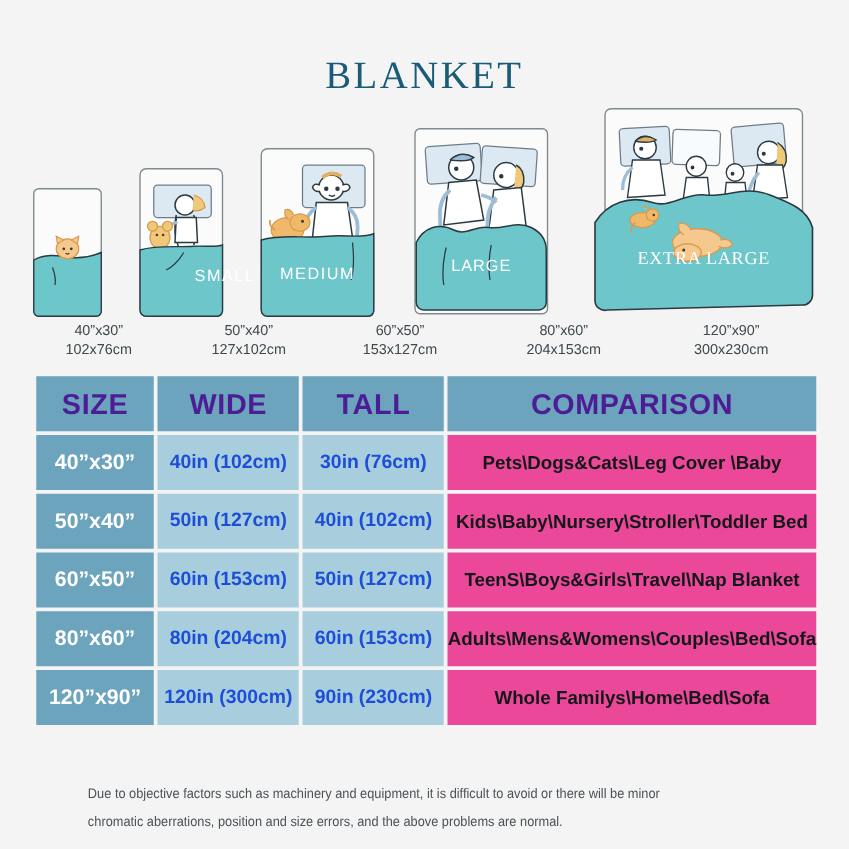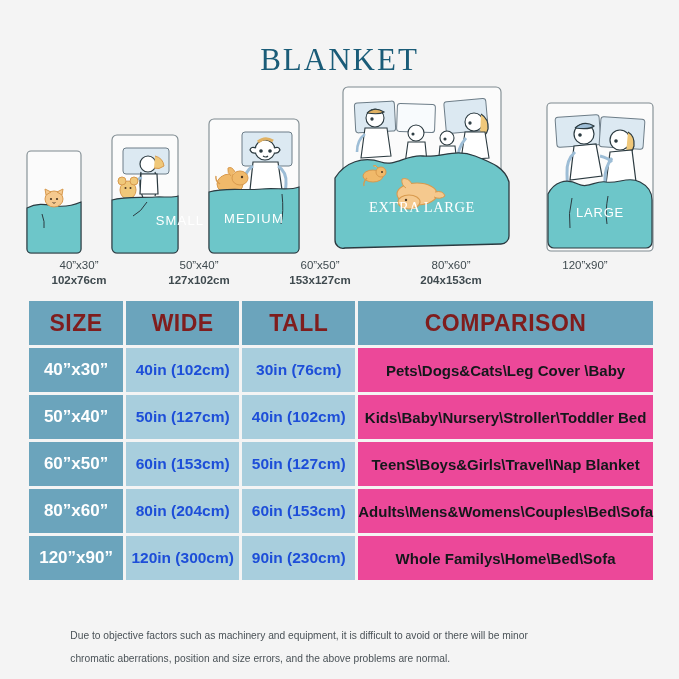--- a/index.html
+++ b/index.html
@@ -59,40 +59,40 @@
   .caps {
     position: absolute; left: 26px; top: 258px;
     width: 630px; height: 34px;
     display: flex; justify-content: space-between;
   }
   .cap {
     text-align: center; color: #3f4a4f;
     font-size: 11.5px; line-height: 15px;
     font-family: "Liberation Sans", sans-serif;
   }
-  .cap .l2 { display: block; font-weight: bold; }
+  .cap .l2 { display: block; }
   .cap.c1 { width: 98px;  margin-left: 4px; }
   .cap.c2 { width: 104px; margin-left: 6px; }
   .cap.c3 { width: 112px; }
   .cap.c4 { width: 112px; margin-left: 6px; }
   .cap.c5 { width: 130px; margin-right: 6px; }
 
   
   .table {
     position: absolute; left: 26px; top: 298px;
     width: 630px;
     border-collapse: separate; border-spacing: 3px;
   }
   .table td {
     height: 44px; text-align: center; vertical-align: middle;
     font-family: "Liberation Sans", sans-serif;
     font-weight: bold;
   }
   .th {
-    background: #6ba4bc; color: #7f1d1d;
+    background: #6ba4bc; color: #4c1d95;
     font-size: 23px; letter-spacing: 0.5px; height: 46px;
   }
   .size-cell {
     background: #6ba4bc; color: #ffffff;
     font-size: 17px;
   }
   .data-cell {
     background: #a8ceddff; color: #1d4ed8;
     font-size: 15.5px;
   }
@@ -193,20 +193,47 @@
             <ellipse cx="32" cy="60" rx="8" ry="7" fill="#f0b96a" stroke="#d89a4e" stroke-width="1"></ellipse>
             <path d="M27 54 q-3 -6 -7 -4 q-1 5 3 8" fill="#f0b96a" stroke="#d89a4e" stroke-width="1"></path>
             <circle cx="34" cy="59" r="1.2" fill="#4a3520"></circle>
             <path d="M12 66 q-5 -3 -4 -8" fill="none" stroke="#d89a4e" stroke-width="1.4"></path>
           </g>
           <path d="M1 74 C18 69, 36 73, 54 71 C68 69.5, 82 73, 91 69 L91 131 a5 5 0 0 1 -5 4 L6 135 a5 5 0 0 1 -5 -5 Z" fill="#6dc6c9" stroke="#2b3a40" stroke-width="1.1"></path>
           <path d="M74 76 q2 18 -1 30" fill="none" stroke="#2b3a40" stroke-width="1"></path>
         </svg>
       </div>
       <div class="panel-label">MEDIUM</div>
+    </div>
+
+    <div class="panel p4">
+      <div class="bed">
+        <svg viewBox="0 0 112 152" preserveAspectRatio="none">
+          <rect x="3" y="1" width="106" height="148" rx="4" fill="#fbfbfb" stroke="#7e8a90" stroke-width="1.1"></rect>
+          <rect x="12" y="14" width="44" height="30" rx="3" fill="#dce9f2" stroke="#6d7d88" stroke-width="1" transform="rotate(-4 34 29)"></rect>
+          <rect x="56" y="16" width="44" height="30" rx="3" fill="#dce9f2" stroke="#6d7d88" stroke-width="1" transform="rotate(4 78 31)"></rect>
+          <g stroke="#2b3a40" stroke-width="1.2">
+            <circle cx="40" cy="32" r="10" fill="#ffffff"></circle>
+            <path d="M31 26 q9 -8 19 -2 q-4 4 -19 2" fill="#9dbdd6"></path>
+            <circle cx="36" cy="33" r="1.2" fill="#2b3a40"></circle>
+            <path d="M30 44 L52 42 L58 74 L26 78 Z" fill="#ffffff"></path>
+            <path d="M31 50 q-9 8 -8 22 q0 12 3 20" fill="none" stroke="#9dbdd6" stroke-width="3"></path>
+            <circle cx="76" cy="38" r="10" fill="#ffffff"></circle>
+            <path d="M84 30 q7 4 6 14 q-2 8 -8 8" fill="#f0c87a"></path>
+            <circle cx="72" cy="39" r="1.2" fill="#2b3a40"></circle>
+            <path d="M66 50 L88 48 L92 80 L62 82 Z" fill="#ffffff"></path>
+            <path d="M68 56 q-8 10 -7 24 q0 10 2 18" fill="none" stroke="#9dbdd6" stroke-width="3"></path>
+            <path d="M56 54 q8 2 12 6" fill="none" stroke="#9dbdd6" stroke-width="3"></path>
+          </g>
+          <path d="M4 92 C10 80, 22 76, 34 82 C44 87, 52 78, 62 80 C74 82, 84 74, 96 80 C104 84, 108 90, 108 98 L108 140 a6 6 0 0 1 -6 6 L10 146 a6 6 0 0 1 -6 -6 Z" fill="#6dc6c9" stroke="#2b3a40" stroke-width="1.2"></path>
+          <path d="M28 96 q-4 16 -2 30" fill="none" stroke="#2b3a40" stroke-width="1"></path>
+          <path d="M64 94 q-3 16 -1 28" fill="none" stroke="#2b3a40" stroke-width="1"></path>
+        </svg>
+      </div>
+      <div class="panel-label">LARGE</div>
     </div>
 
     <div class="panel p5">
       <div class="bed">
         <svg viewBox="0 0 186 168" preserveAspectRatio="none">
           <rect x="14" y="1" width="158" height="146" rx="5" fill="#fbfbfb" stroke="#7e8a90" stroke-width="1.1"></rect>
           <rect x="26" y="16" width="40" height="30" rx="3" fill="#dce9f2" stroke="#6d7d88" stroke-width="1" transform="rotate(-3 46 31)"></rect>
           <rect x="68" y="18" width="38" height="28" rx="3" fill="#f8fbfd" stroke="#6d7d88" stroke-width="1" transform="rotate(2 87 32)"></rect>
           <rect x="116" y="14" width="42" height="32" rx="3" fill="#dce9f2" stroke="#6d7d88" stroke-width="1" transform="rotate(-5 137 30)"></rect>
           <g stroke="#2b3a40" stroke-width="1.1">
@@ -239,47 +266,20 @@
             <ellipse cx="88" cy="108" rx="20" ry="11" fill="#f5c98e" stroke="#d89a4e" stroke-width="1.1"></ellipse>
             <ellipse cx="80" cy="116" rx="11" ry="7" fill="#f5c98e" stroke="#d89a4e" stroke-width="1.1"></ellipse>
             <path d="M83 98 q-4 -7 -10 -5 q-1 6 4 9" fill="#f5c98e" stroke="#d89a4e" stroke-width="1"></path>
             <path d="M106 106 q8 -2 10 4 q-5 4 -11 1" fill="#f5c98e" stroke="#d89a4e" stroke-width="1"></path>
             <circle cx="77" cy="114" r="1.2" fill="#4a3520"></circle>
           </g>
         </svg>
       </div>
       <div class="panel-label">EXTRA LARGE</div>
     </div>
-
-    <div class="panel p4">
-      <div class="bed">
-        <svg viewBox="0 0 112 152" preserveAspectRatio="none">
-          <rect x="3" y="1" width="106" height="148" rx="4" fill="#fbfbfb" stroke="#7e8a90" stroke-width="1.1"></rect>
-          <rect x="12" y="14" width="44" height="30" rx="3" fill="#dce9f2" stroke="#6d7d88" stroke-width="1" transform="rotate(-4 34 29)"></rect>
-          <rect x="56" y="16" width="44" height="30" rx="3" fill="#dce9f2" stroke="#6d7d88" stroke-width="1" transform="rotate(4 78 31)"></rect>
-          <g stroke="#2b3a40" stroke-width="1.2">
-            <circle cx="40" cy="32" r="10" fill="#ffffff"></circle>
-            <path d="M31 26 q9 -8 19 -2 q-4 4 -19 2" fill="#9dbdd6"></path>
-            <circle cx="36" cy="33" r="1.2" fill="#2b3a40"></circle>
-            <path d="M30 44 L52 42 L58 74 L26 78 Z" fill="#ffffff"></path>
-            <path d="M31 50 q-9 8 -8 22 q0 12 3 20" fill="none" stroke="#9dbdd6" stroke-width="3"></path>
-            <circle cx="76" cy="38" r="10" fill="#ffffff"></circle>
-            <path d="M84 30 q7 4 6 14 q-2 8 -8 8" fill="#f0c87a"></path>
-            <circle cx="72" cy="39" r="1.2" fill="#2b3a40"></circle>
-            <path d="M66 50 L88 48 L92 80 L62 82 Z" fill="#ffffff"></path>
-            <path d="M68 56 q-8 10 -7 24 q0 10 2 18" fill="none" stroke="#9dbdd6" stroke-width="3"></path>
-            <path d="M56 54 q8 2 12 6" fill="none" stroke="#9dbdd6" stroke-width="3"></path>
-          </g>
-          <path d="M4 92 C10 80, 22 76, 34 82 C44 87, 52 78, 62 80 C74 82, 84 74, 96 80 C104 84, 108 90, 108 98 L108 140 a6 6 0 0 1 -6 6 L10 146 a6 6 0 0 1 -6 -6 Z" fill="#6dc6c9" stroke="#2b3a40" stroke-width="1.2"></path>
-          <path d="M28 96 q-4 16 -2 30" fill="none" stroke="#2b3a40" stroke-width="1"></path>
-          <path d="M64 94 q-3 16 -1 28" fill="none" stroke="#2b3a40" stroke-width="1"></path>
-        </svg>
-      </div>
-      <div class="panel-label">LARGE</div>
-    </div>
   </div>
 
   <div class="caps">
     <div class="cap c1">
       <span>40”x30”</span>
       <span class="l2">102x76cm</span>
     </div>
     <div class="cap c2">
       <span>50”x40”</span>
       <span class="l2">127x102cm</span>
@@ -287,20 +287,21 @@
     <div class="cap c3">
       <span>60”x50”</span>
       <span class="l2">153x127cm</span>
     </div>
     <div class="cap c4">
       <span>80”x60”</span>
       <span class="l2">204x153cm</span>
     </div>
     <div class="cap c5">
       <span>120”x90”</span>
+      <span class="l2">300x230cm</span>
     </div>
   </div>
 
   <table class="table">
     <colgroup>
       <col class="col-size">
         <col class="col-wide">
         <col class="col-tall">
         <col class="col-scen">
     </colgroup>

